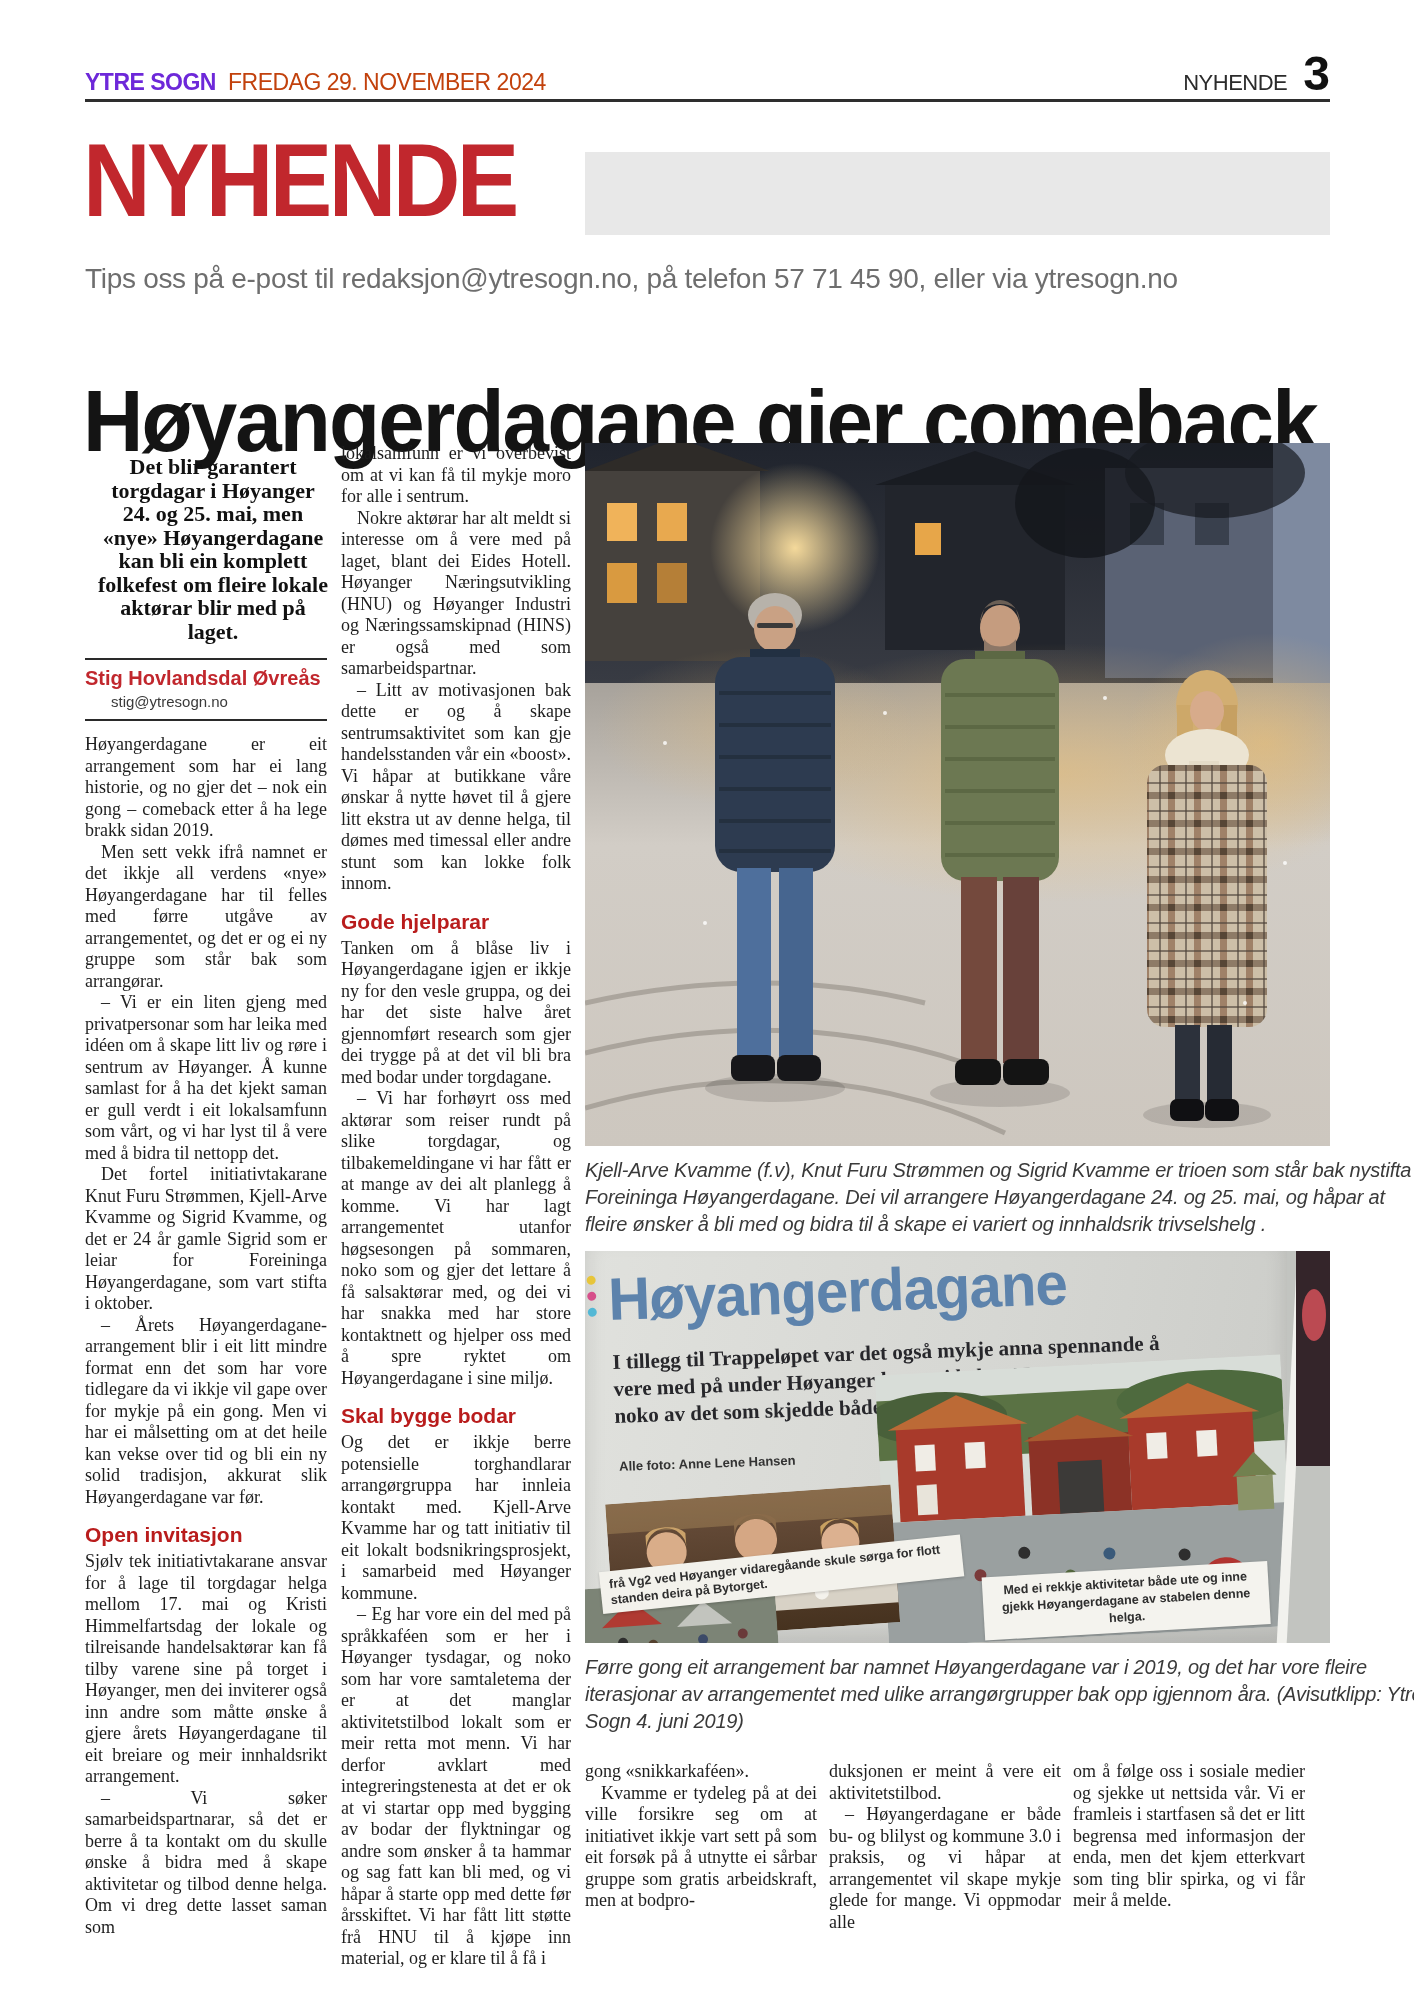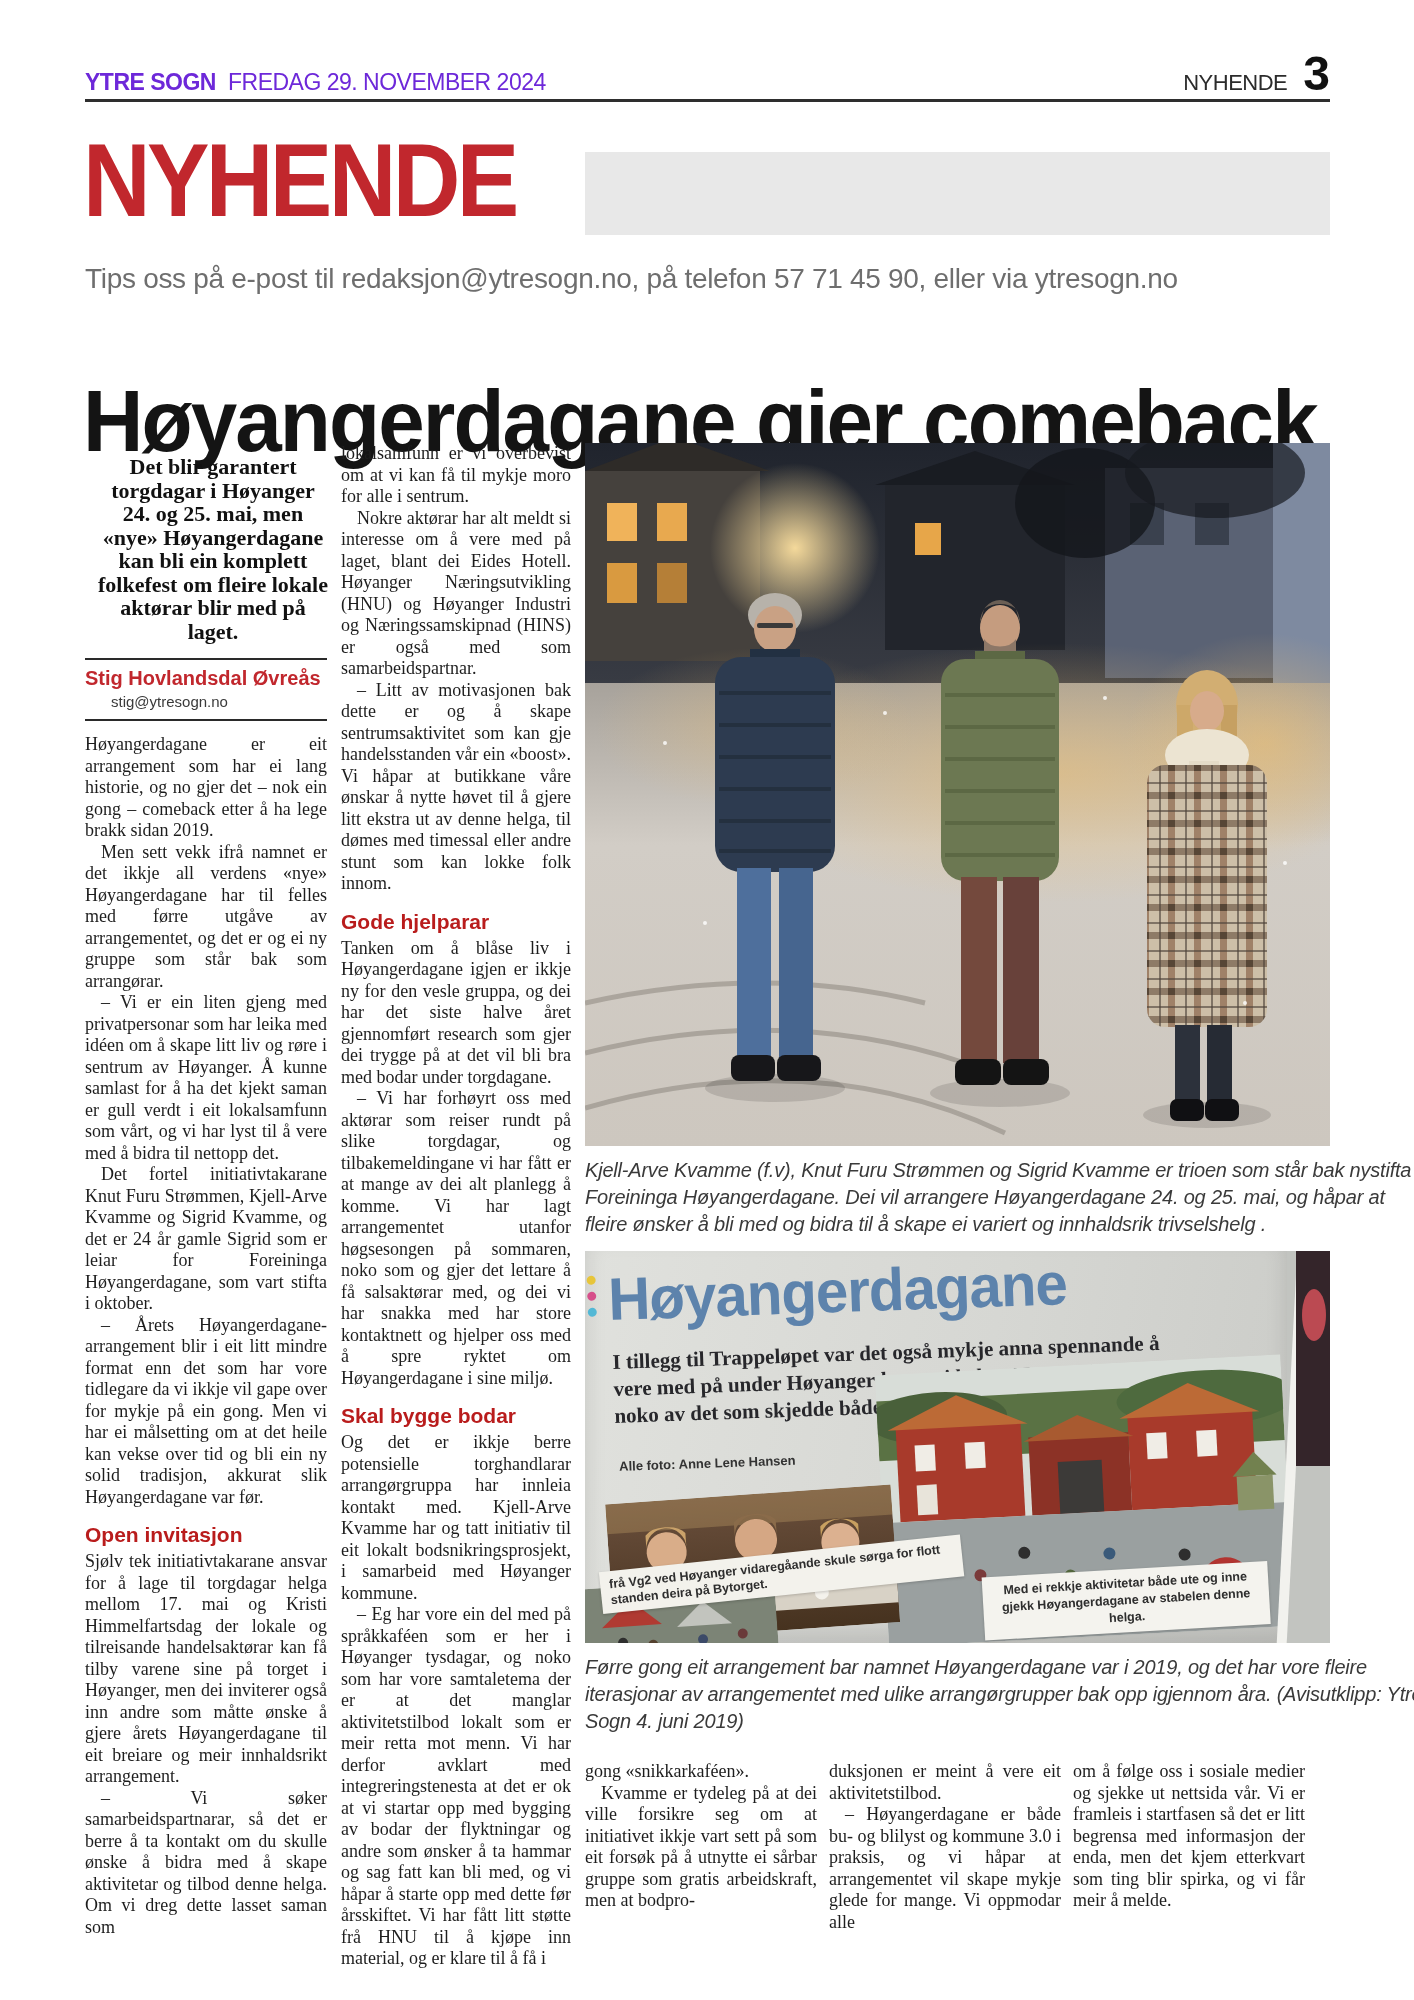--- a/index.html
+++ b/index.html
@@ -5,21 +5,21 @@
 <style>
   html,body{margin:0;padding:0;background:#9a9a9a;}
   .page{position:relative;width:1414px;height:2000px;background:#ffffff;margin:0 auto;
         font-family:"Liberation Serif",serif;color:#1c1c1c;overflow:hidden;}
   
   .masthead{position:absolute;left:85px;right:84px;top:58px;height:38px;
             display:flex;justify-content:space-between;align-items:flex-end;
             font-family:"Liberation Sans",sans-serif;}
   .mast-left{display:flex;align-items:baseline;}
   .brand{font-weight:700;font-size:23px;color:#6d28d9;letter-spacing:-.5px;}
-  .mast-date{font-size:23px;color:#6d28d9;margin-left:12px;letter-spacing:-.5px;}
+  .mast-date{font-size:23px;color:#c2410c;margin-left:12px;letter-spacing:-.5px;}
   .mast-right{display:flex;align-items:baseline;}
   .mast-section{font-size:22px;color:#2b2b2b;letter-spacing:-.5px;}
   .pagenum{font-weight:700;font-size:48px;line-height:.8;color:#111;margin-left:16px;}
   .head-rule{position:absolute;left:85px;right:84px;top:99px;border-top:3px solid #2e2e2e;}
   
   .section-title{position:absolute;left:83px;top:126px;font-family:"Liberation Sans",sans-serif;
             font-weight:700;font-size:104px;line-height:1.05;color:#c1272d;letter-spacing:-4px;
             transform:scaleX(.9);transform-origin:left;}
   .gray-bar{position:absolute;left:585px;top:152px;width:745px;height:83px;background:#e8e8e8;}
   .tips{position:absolute;left:85px;top:263px;width:1245px;font-family:"Liberation Sans",sans-serif;

